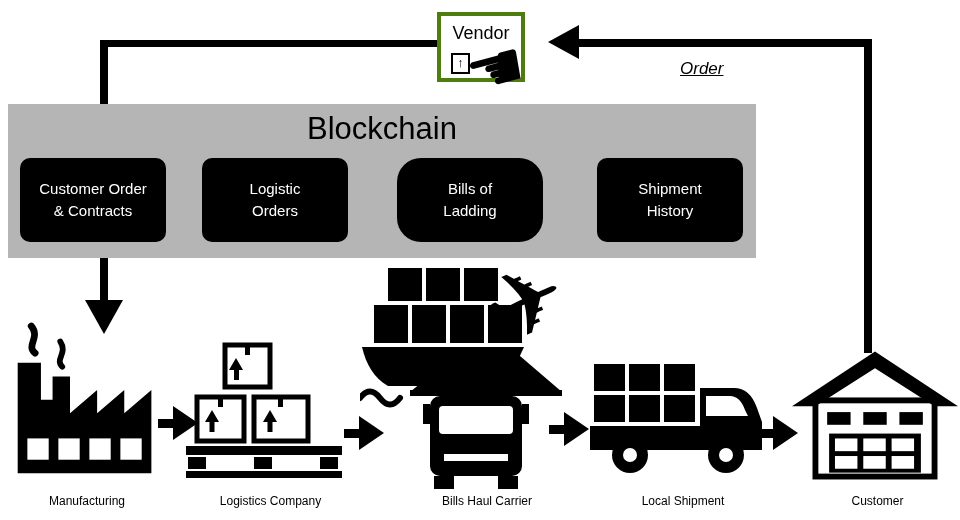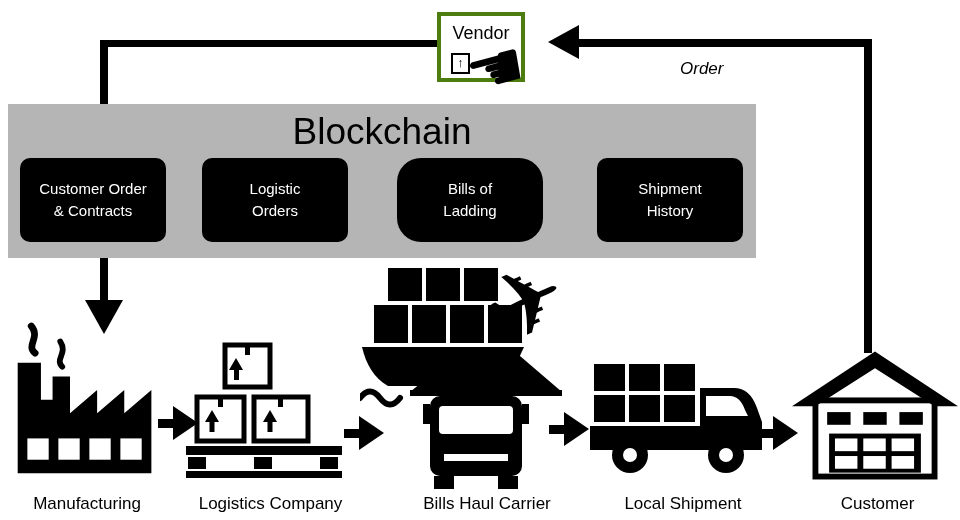--- a/index.html
+++ b/index.html
@@ -20,38 +20,38 @@
 
   
   .vendor-node { position:absolute; left:437px; top:12px; width:88px; height:70px;
     background:#fff; border:4px solid #4d7c0f; z-index:3; text-align:center; }
   .vendor-label { display:block; font-size:18px; padding-top:7px; }
   .upload-icon { position:absolute; left:10px; top:37px; width:19px; height:21px;
     border:2px solid #000; font-size:13px; font-weight:bold; line-height:16px; text-align:center; }
   .hand-icon { position:absolute; left:466px; top:36px; font-size:66px; line-height:1;
     z-index:4; transform:rotate(-15deg); }
 
-  .order-label { position:absolute; left:680px; top:59px; font-size:17px; font-style:italic; }
+  .order-label { position:absolute; left:680px; top:59px; font-size:17px; font-style:italic;text-decoration:underline; }
 
   
   .banner { position:absolute; left:8px; top:104px; width:748px; height:154px;
     background:#b5b5b5; z-index:2; }
-  .banner-title { text-align:center; font-size:37px; margin-top:7px; }
+  .banner-title { text-align:center; font-size:31px; margin-top:7px; }
   .block { position:absolute; top:54px; width:146px; height:84px; background:#000; color:#fff;
     border-radius:10px; display:flex; align-items:center; justify-content:center;
     text-align:center; font-size:15px; line-height:1.45; white-space:pre-line; }
 
   
   .flow-arrow { position:absolute; width:40px; height:34px; }
   .flow-arrow .fa-bar { position:absolute; left:0; top:13px; width:17px; height:9px; background:#000; }
   .flow-arrow .fa-head { position:absolute; left:15px; top:0; width:0; height:0;
     border-top:17px solid transparent; border-bottom:17px solid transparent;
     border-left:25px solid #000; }
 
-  .chain-label { position:absolute; top:494px; font-size:17px; text-align:center; }
+  .chain-label { position:absolute; top:494px; font-size:12px; text-align:center; }
   .icon-svg { position:absolute; }
   .plane-glyph { position:absolute; left:128px; top:-6px; font-size:92px; line-height:1;
     transform:rotate(-24deg); z-index:2; }
 </style>
 </head>
 <body>
 
 <div class="stage">
 
   <div class="bar" style="left:104px; top:40px; width:336px; height:7px;"></div>

